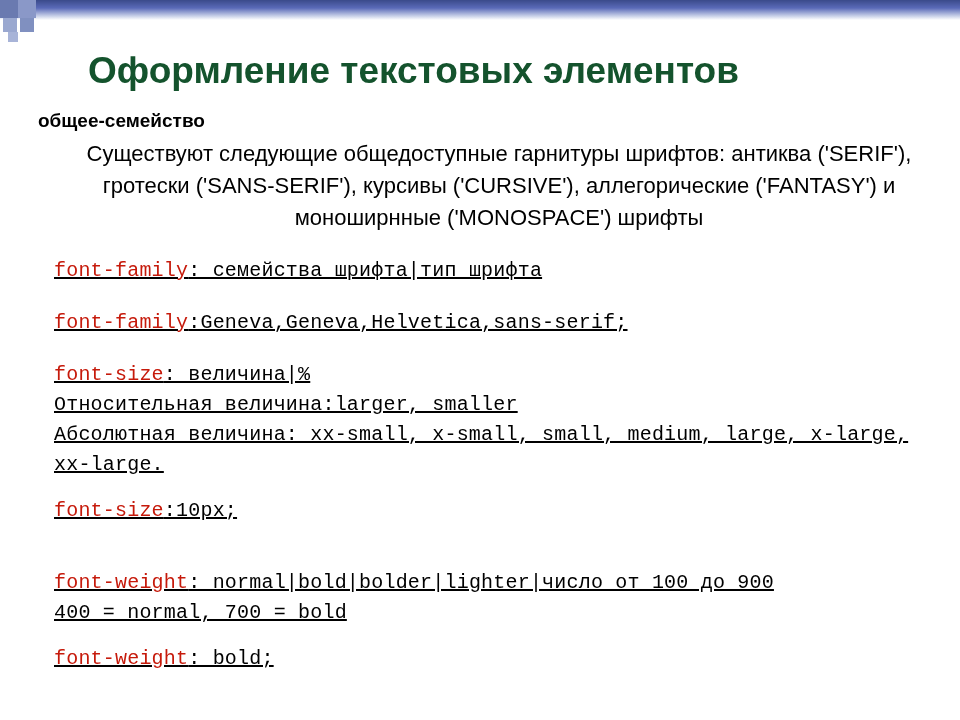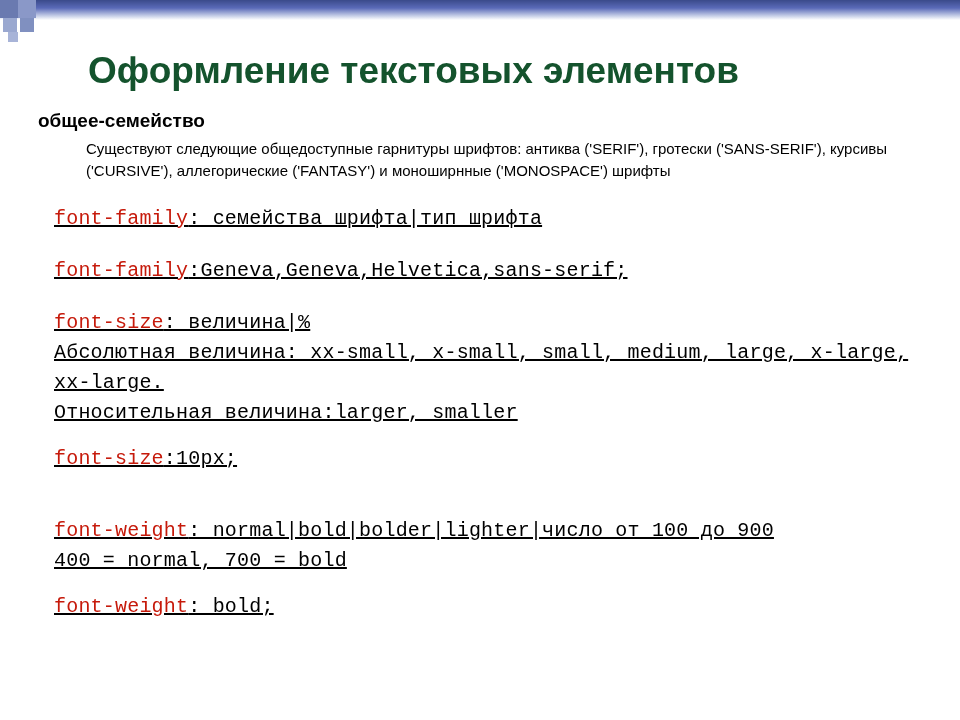--- a/index.html
+++ b/index.html
@@ -50,27 +50,28 @@
     .content {
       padding: 18px 38px 0 38px;
     }
     .section-label {
       font-size: 19px;
       font-weight: bold;
       font-family: Arial, sans-serif;
       color: #000;
     }
     .body-text {
-      font-size: 15px;
+      font-size: 22px;
       line-height: 1.45;
       color: #000;
       padding-left: 48px;
       padding-top: 6px;
       padding-right: 10px;
       font-family: Arial, sans-serif;
+      text-align: center;
     }
     .code-block {
       font-family: "Courier New", Courier, monospace;
       font-size: 20px;
       line-height: 1.5;
       margin-top: 22px;
       padding-left: 16px;
       letter-spacing: 0.2px;
       text-decoration: underline;
     }
@@ -103,22 +104,22 @@
   <div class="code-block">
     <span class="prop">font-family</span><span class="val">: семейства шрифта|тип шрифта</span>
   </div>
 
   <div class="code-block">
     <span class="prop">font-family</span><span class="val">:Geneva,Geneva,Helvetica,sans-serif;</span>
   </div>
 
   <div class="code-block">
     <div><span class="prop">font-size</span><span class="val">: величина|%</span></div>
+    <div class="val">Относительная величина:larger, smaller</div>
     <div class="val">Абсолютная величина: xx-small, x-small, small, medium, large, x-large, xx-large.</div>
-    <div class="val">Относительная величина:larger, smaller</div>
   </div>
 
   <div class="code-block tight">
     <span class="prop">font-size</span><span class="val">:10px;</span>
   </div>
 
   <div class="code-block" style="margin-top:42px;">
     <div><span class="prop">font-weight</span><span class="val">: normal|bold|bolder|lighter|число от 100 до 900</span></div>
     <div class="val">400 = normal, 700 = bold</div>
   </div>

